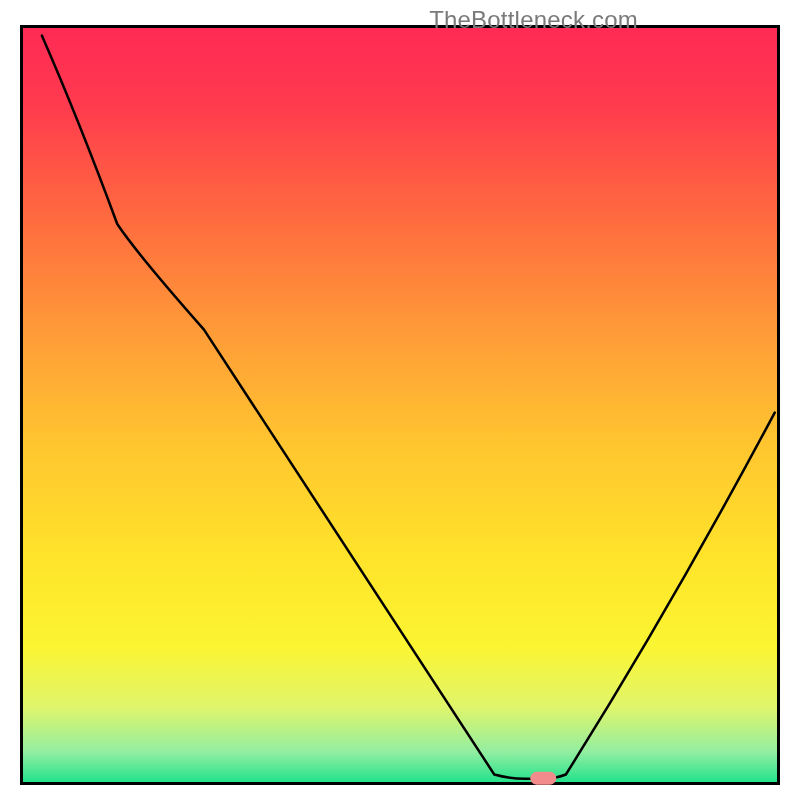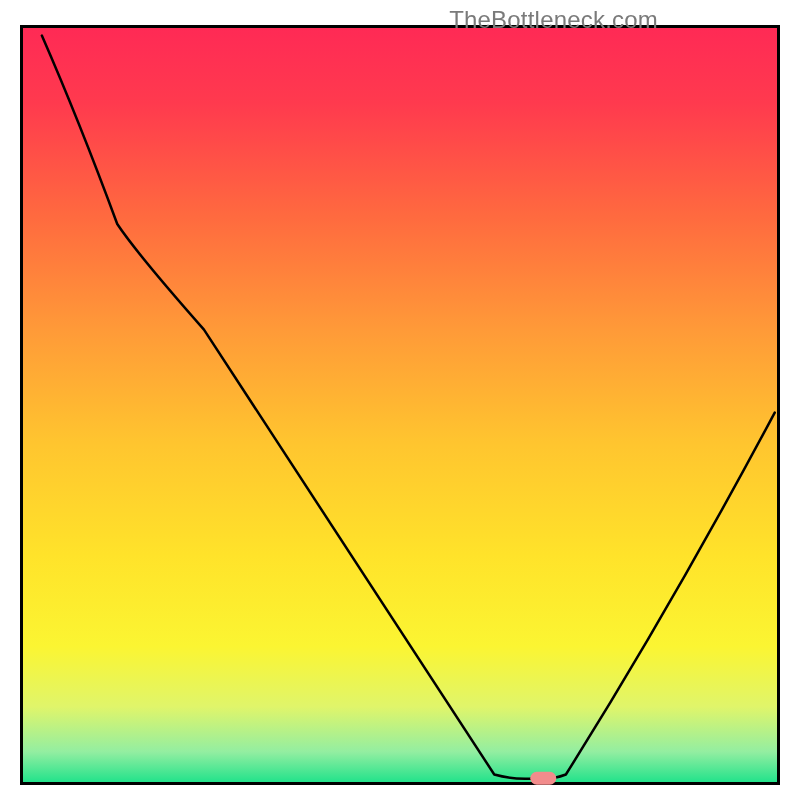--- a/index.html
+++ b/index.html
@@ -7,21 +7,20 @@
     padding: 0;
     width: 800px;
     height: 800px;
     background: #ffffff;
     font-family: Arial, Helvetica, sans-serif;
   }
   .canvas {
     position: relative;
     width: 648px;
     height: 800px;
-    padding-left: 20px;
   }
   .watermark {
     position: absolute;
     top: 6px;
     right: 10px;
     color: #7a7a7a;
     font-size: 24px;
     font-weight: 500;
     letter-spacing: 0.2px;
   }

